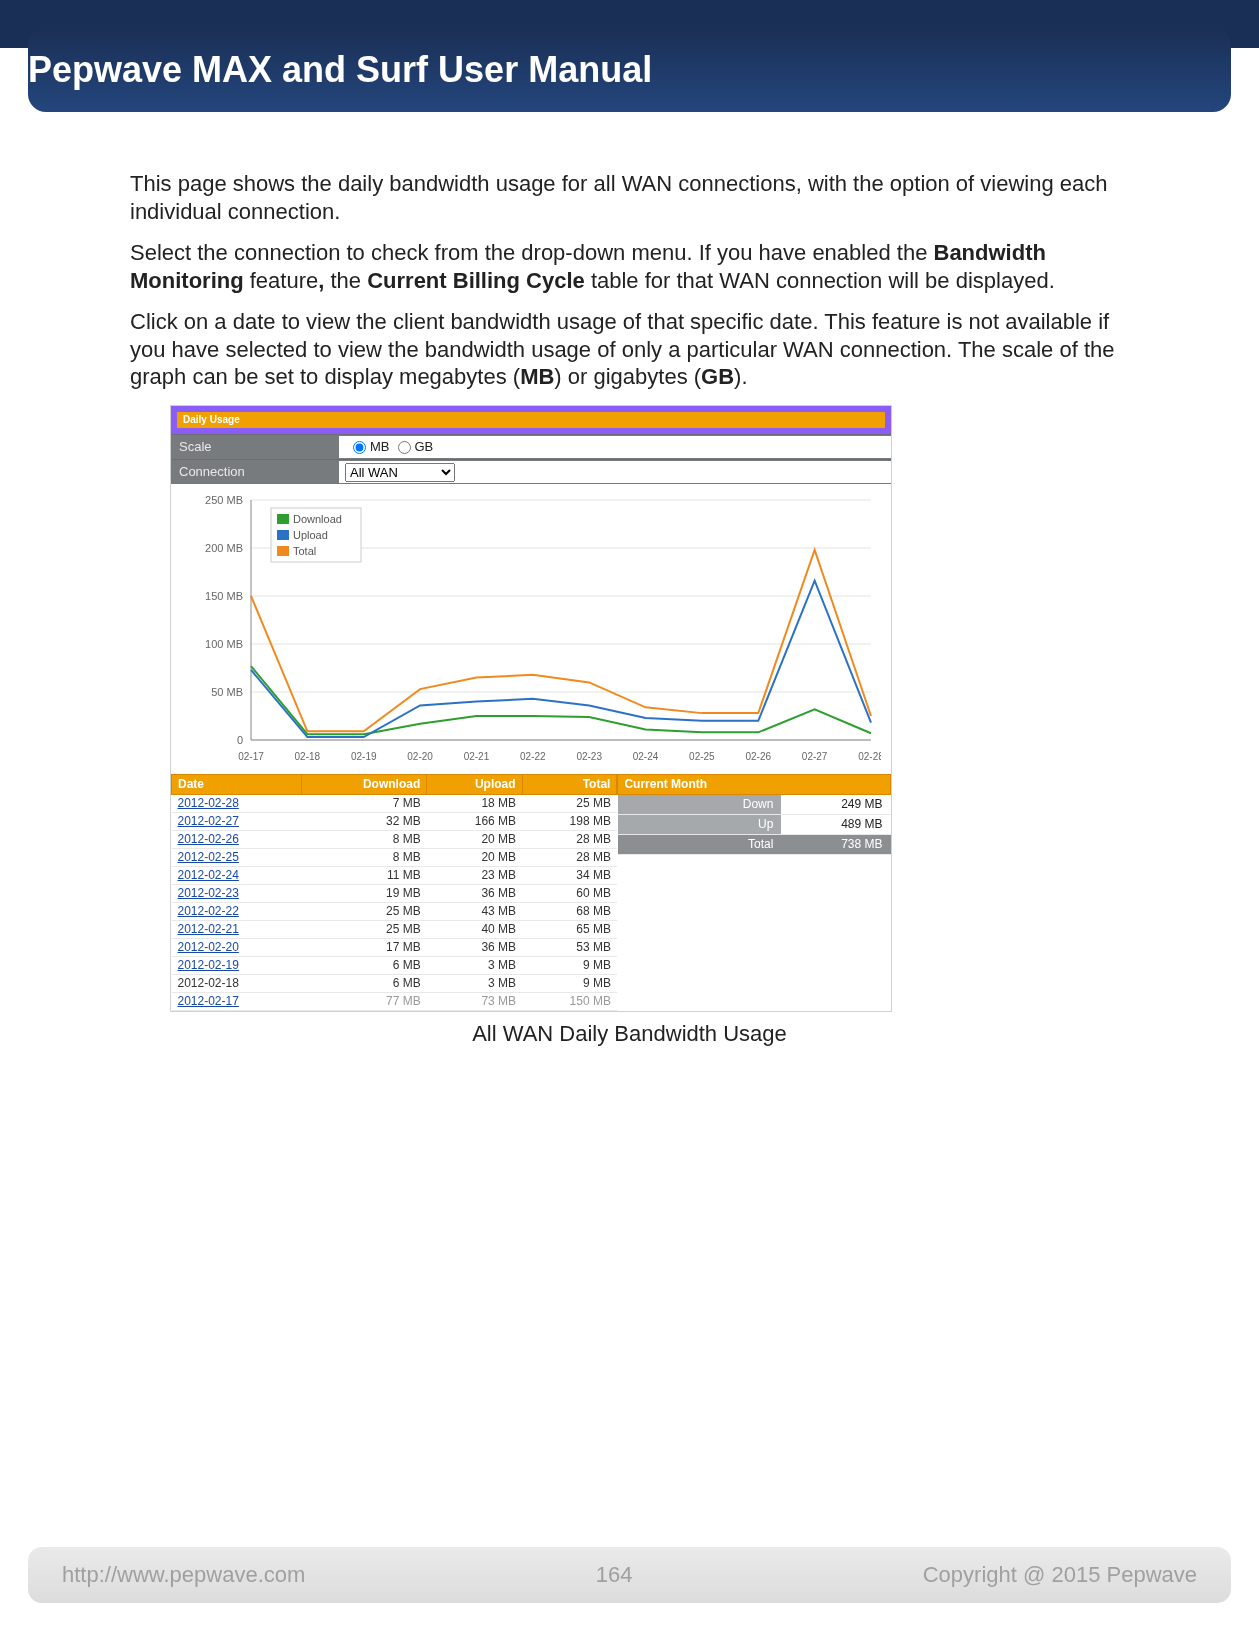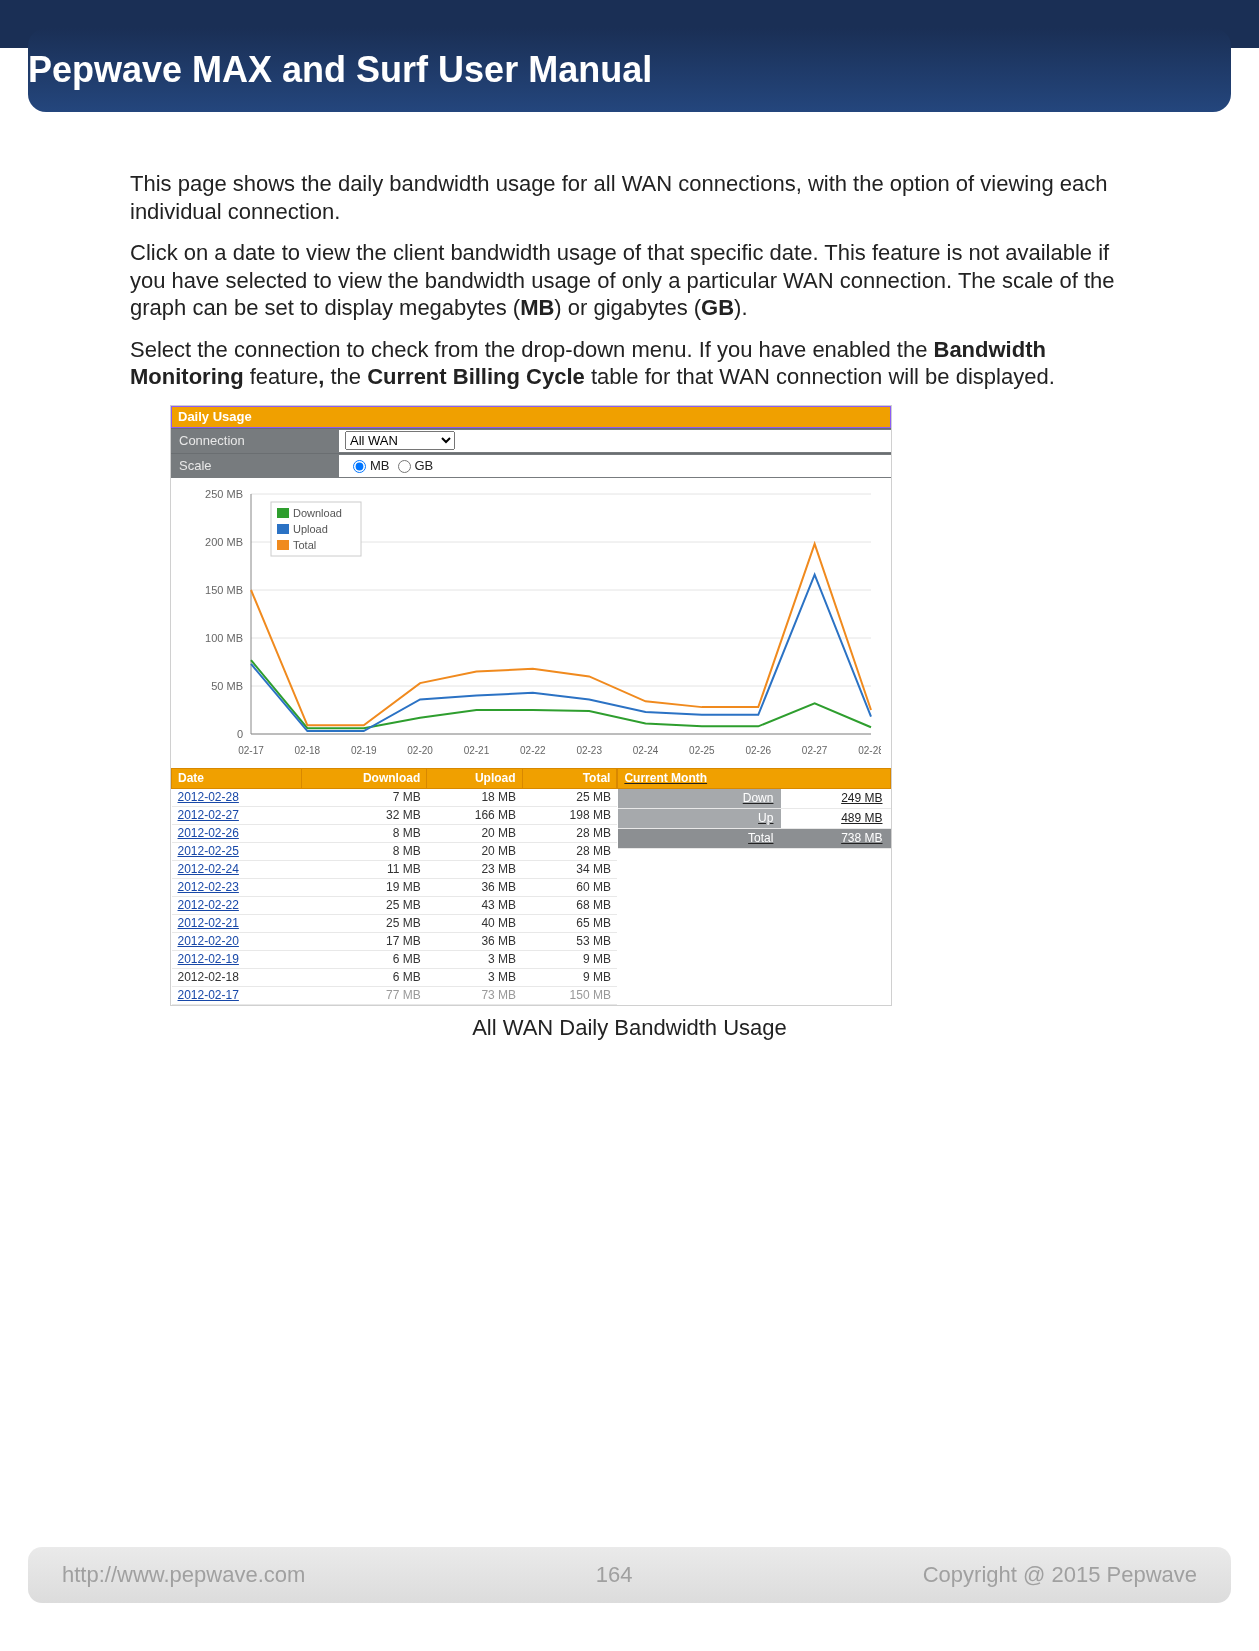--- a/index.html
+++ b/index.html
@@ -60,22 +60,22 @@
     background: #f8f8f7;
     font-family: Tahoma, Verdana, sans-serif;
     font-size: 12px;
     width: 720px;
   }
   .sect-title {
     background: #f0a000;
     color: #fff;
     font-weight: bold;
     padding: 2px 6px;
-    font-size: 13px;
-    border: 1px solid #8b5cf6;
+    font-size: 10px;
+    border: 6px solid #8b5cf6;
   }
   .field-row {
     display: flex;
     align-items: center;
     background: #777b7e;
     color: #eee;
     border-top: 1px solid #6a6e71;
     height: 24px;
   }
   .field-row .lbl {
@@ -127,21 +127,21 @@
     font-size: 12px;
     padding: 1px 6px;
     text-align: right;
     border-bottom: 1px solid #e8e8e8;
     color: #333;
   }
   .data-table td:first-child { text-align: left; }
   .data-table td:first-child a { color: #1848a8; }
   .left-tbl { flex: 1 1 60%; }
   .right-tbl { flex: 0 0 38%; }
-  .month-table { border-collapse: collapse; width: 100%; text-decoration: underline; }
+  .month-table { border-collapse: collapse; width: 100%; }
   .month-table th {
     background: #f0a000; color: #fff; font-weight: bold; font-size: 12px;
     padding: 2px 6px; text-align: left; border: 1px solid #d88800;
   }
   .month-table td {
     font-size: 12px; padding: 2px 8px; border-bottom: 1px solid #e8e8e8;
   }
   .month-table .klabel {
     background: #a6a9ac; color: #fff; text-align: right; width: 60%;
   }
@@ -179,42 +179,42 @@
 
 <div class="page">
   <div class="header-top-fill"></div>
   <div class="header-band">
     <h1>Pepwave MAX and Surf User Manual</h1>
   </div>
 
   <div class="content">
     <p>This page shows the daily bandwidth usage for all WAN connections, with the option of viewing each individual connection.</p>
     <p>
+      <span>Select the connection to check from the drop-down menu. If you have enabled the </span><b>Bandwidth Monitoring</b><span> feature</span><b>,</b><span> the </span><b>Current Billing Cycle</b><span> table for that WAN connection will be displayed.</span>
+    </p>
+    <p>
       <span>Click on a date to view the client bandwidth usage of that specific date. This feature is not available if you have selected to view the bandwidth usage of only a particular WAN connection. The scale of the graph can be set to display megabytes (</span><b>MB</b><span>) or gigabytes (</span><b>GB</b><span>).</span>
     </p>
-    <p>
-      <span>Select the connection to check from the drop-down menu. If you have enabled the </span><b>Bandwidth Monitoring</b><span> feature</span><b>,</b><span> the </span><b>Current Billing Cycle</b><span> table for that WAN connection will be displayed.</span>
-    </p>
 
     <div class="screenshot">
       <div class="sect-title">Daily Usage</div>
 
+      <div class="field-row">
+        <div class="lbl">Scale</div>
+        <div class="ctrl">
+          <label><input type="radio" checked="" style=""><span>MB</span></label>
+          <label><input type="radio" style=""><span>GB</span></label>
+        </div>
+      </div>
       <div class="field-row">
         <div class="lbl">Connection</div>
         <div class="ctrl">
           <select>
             <option>All WAN</option>
           </select>
-        </div>
-      </div>
-      <div class="field-row">
-        <div class="lbl">Scale</div>
-        <div class="ctrl">
-          <label><input type="radio" checked="" style=""><span>MB</span></label>
-          <label><input type="radio" style=""><span>GB</span></label>
         </div>
       </div>
 
       <div class="chart-area">
         <svg class="chart-svg" id="chart" width="700" height="280">
             <line x1="70" y1="250" x2="690" y2="250" stroke="#e4e4e4" stroke-width="1"></line>
             <text x="62" y="254" text-anchor="end" font-size="11" fill="#666">0</text>
             <line x1="70" y1="202" x2="690" y2="202" stroke="#e4e4e4" stroke-width="1"></line>
             <text x="62" y="206" text-anchor="end" font-size="11" fill="#666">50 MB</text>
             <line x1="70" y1="154" x2="690" y2="154" stroke="#e4e4e4" stroke-width="1"></line>

